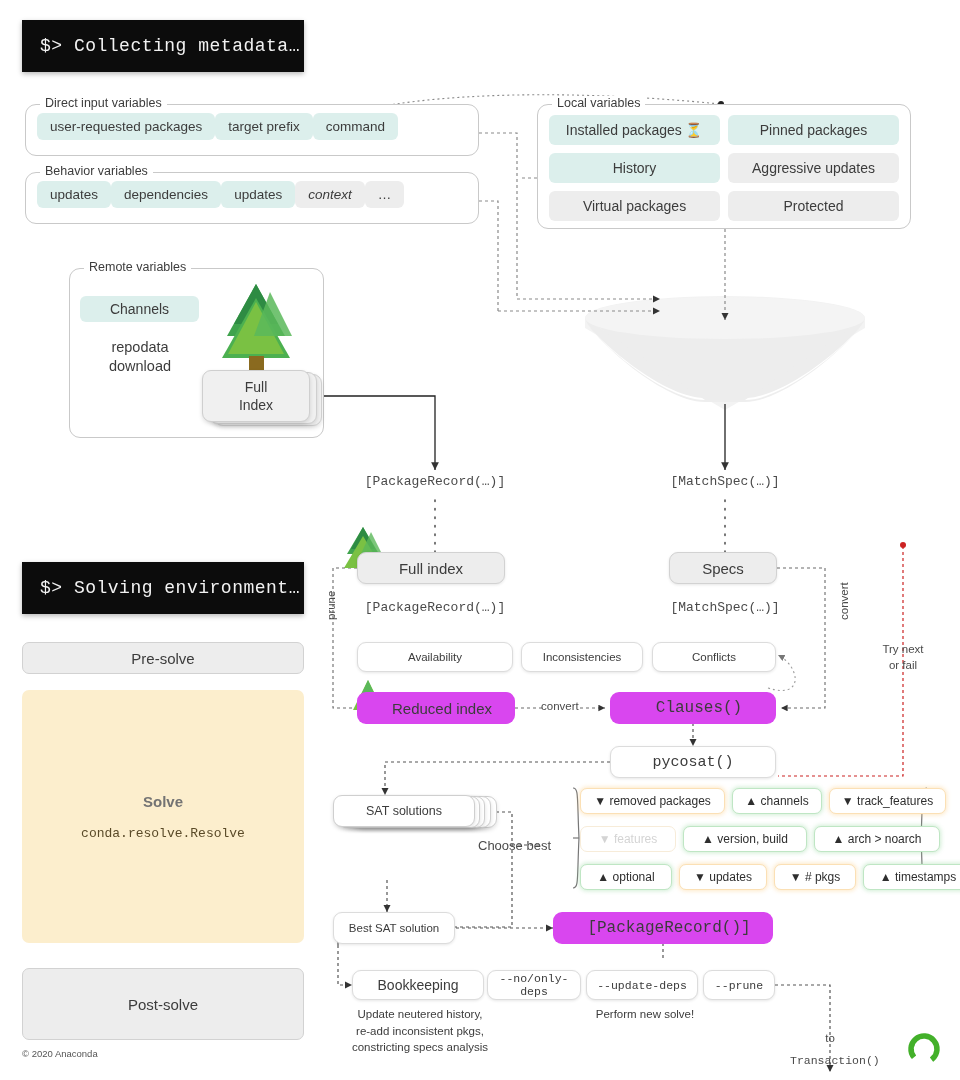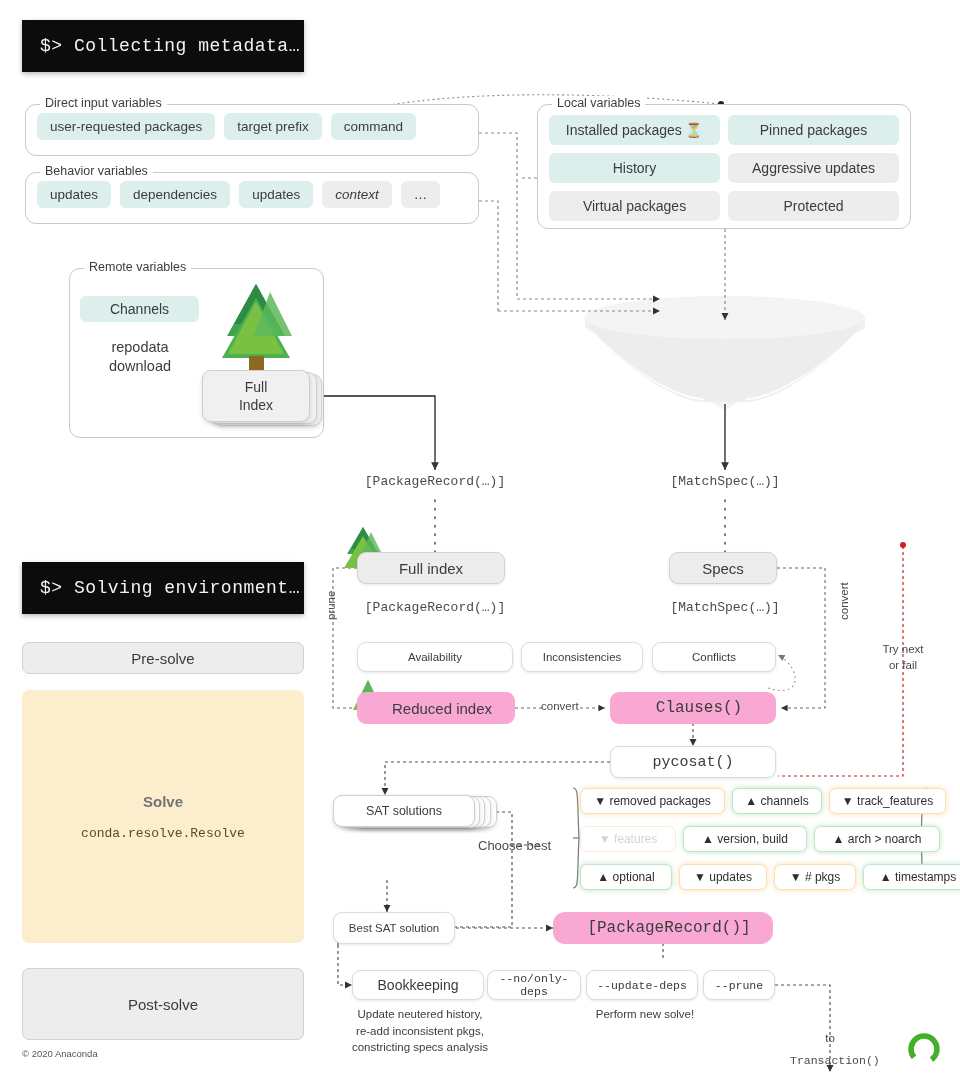--- a/index.html
+++ b/index.html
@@ -25,21 +25,21 @@
   
   .group {
     border:1px solid #c9c9c9; border-radius:11px;
     background:#fff;
   }
   .group > .legend {
     position:absolute; top:-9px; left:14px;
     background:#fff; padding:0 5px;
     font-size:12.5px; color:#3c3c3c; white-space:nowrap;
   }
-  .chips { display:flex; align-items:center; gap:9px; padding:9px 11px; flex-wrap:wrap; }
+  .chips { display:flex; align-items:center; padding:9px 11px; flex-wrap:wrap; }
 
   .chip {
     border-radius:6px; padding:6px 13px;
     font-size:13.5px; text-align:center; white-space:nowrap;
     background:#ededed; color:#3c3c3c;
   }
   .chip.teal { background:#dcefec; }
   .chip.italic { font-style:italic; }
 
   
@@ -58,21 +58,21 @@
   }
   .card.white { background:#fff; }
 
   .node {
     background:#ededed; border:1px solid #d2d2d2; border-radius:9px;
     display:flex; align-items:center; justify-content:center;
     font-size:15px; color:#3c3c3c; text-align:center;
     box-shadow:0 1px 3px rgba(0,0,0,.1);
   }
   .node.white { background:#fff; border-color:#dcdcdc; }
-  .node.flat { background:#f9a8d4; border:none; box-shadow:none;padding-left:12px; }
+  .node.flat { background:#d946ef; border:none; box-shadow:none;padding-left:12px; }
   .node.mono { font-family:"Liberation Mono", monospace; font-size:16px;text-align:right; }
   .node.small { font-size:11.5px; }
   .node.monosm { font-family:"Liberation Mono", monospace; font-size:11.5px; }
 
   
   .stage {
     background:#ededed; border:1px solid #d2d2d2; border-radius:7px;
     display:flex; align-items:center; justify-content:center;
     font-size:15px; color:#3c3c3c;
   }
@@ -300,21 +300,21 @@
 <div class="abs" style="left:333px; top:795px;">
   <div class="card white abs" style="left:22px; top:1px; width:142px; height:32px;"></div>
   <div class="card white abs" style="left:16px; top:1px; width:142px; height:32px;"></div>
   <div class="card white abs" style="left:10px; top:1px; width:142px; height:32px;"></div>
   <div class="card white abs" style="left:5px; top:1px; width:142px; height:32px;"></div>
   <div class="card white abs" style="left:0; top:0; width:142px; height:32px; font-size:12.5px;">SAT solutions</div>
 </div>
 
 <div class="node white small abs" style="left:333px; top:912px; width:122px; height:32px;">Best SAT solution</div>
 
-<div class="node flat mono abs" style="left:553px; top:912px; width:220px; height:32px;border-radius:12px;">[PackageRecord()]</div>
+<div class="node flat mono abs" style="left:553px; top:912px; width:220px; height:32px;">[PackageRecord()]</div>
 
 <div class="abs" style="left:580px; top:788px; width:340px; height:104px;">
   <div class="crit down abs" style="left:0; top:0; width:145px; height:26px;">
     <span>▼</span>&nbsp;<span>removed packages</span>
   </div>
   <div class="crit up abs" style="left:152px; top:0; width:90px; height:26px;">
     <span>▲</span>&nbsp;<span>channels</span>
   </div>
   <div class="crit down abs" style="left:249px; top:0; width:117px; height:26px;">
     <span>▼</span>&nbsp;<span>track_features</span>

